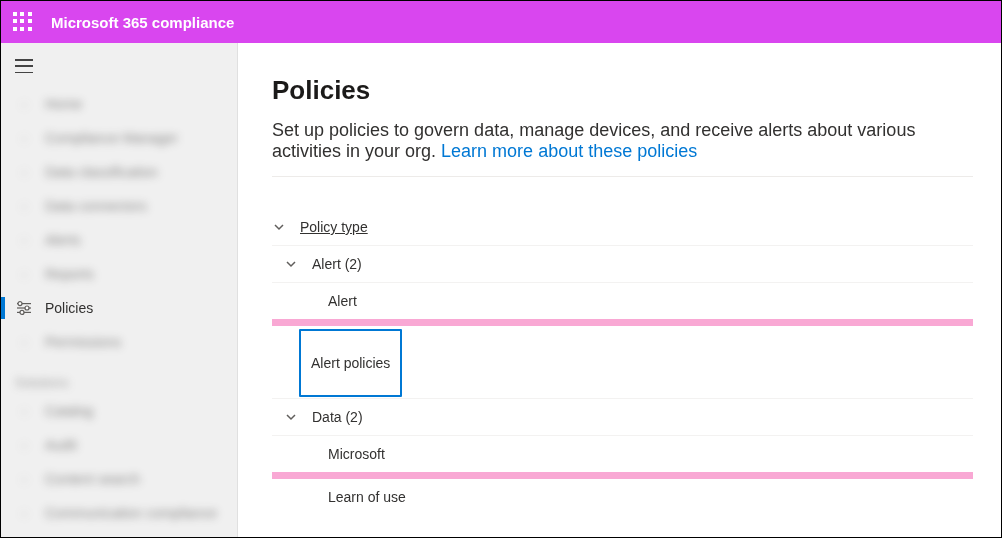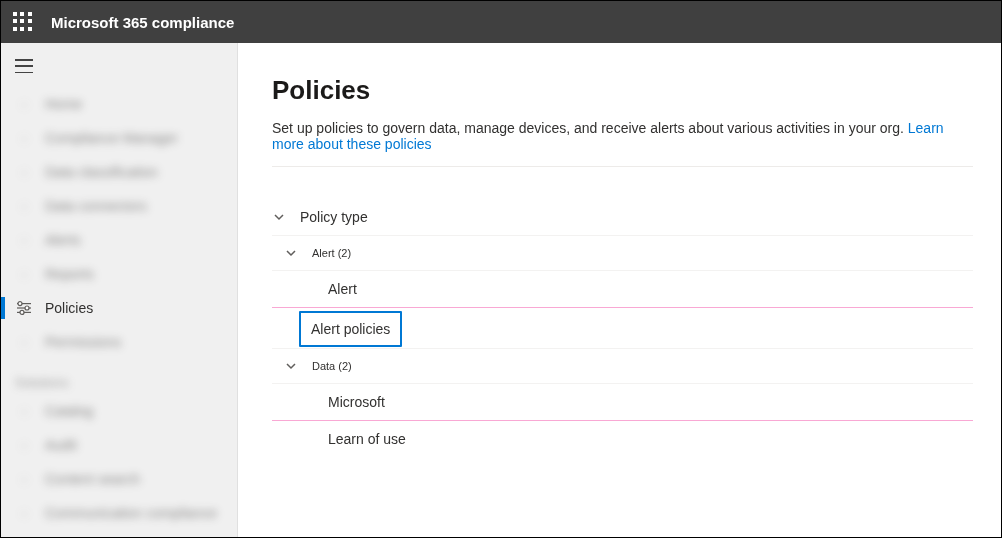--- a/index.html
+++ b/index.html
@@ -1,18 +1,18 @@
 <!DOCTYPE html>
 <html><head>
   <meta charset="utf-8">
   <style>
     * { margin: 0; padding: 0; box-sizing: border-box; }
     body { font-family: "Segoe UI", -apple-system, sans-serif; width: 1002px; height: 538px; overflow: hidden; border: 1px solid #000; }
     
-    .header { background: #404040; color: #fff; height: 42px; display: flex; align-items: center; padding: 0 12px; }
+    .header { background: #d946ef; color: #fff; height: 42px; display: flex; align-items: center; padding: 0 12px; }
     .waffle { width: 20px; height: 20px; display: grid; grid-template-columns: repeat(3, 1fr); grid-template-rows: repeat(3, 1fr); gap: 2px; margin-right: 18px; cursor: pointer; }
     .waffle span { background: #fff; width: 4px; height: 4px; }
     .header-title { font-size: 15px; font-weight: 600; }
     
     .body { display: flex; height: calc(100% - 42px); }
     
     .sidebar { width: 237px; background: #f0f0f0; border-right: 1px solid #e0e0e0; padding-top: 8px; }
     .hamburger { padding: 8px 14px; cursor: pointer; }
     .hamburger-lines { width: 18px; height: 14px; display: flex; flex-direction: column; justify-content: space-between; }
     .hamburger-lines span { height: 1.5px; background: #444; }
@@ -20,31 +20,31 @@
     .nav-item { display: flex; align-items: center; padding: 8px 14px; font-size: 14px; color: #323130; cursor: pointer; position: relative; }
     .nav-item.blur { filter: blur(4px); opacity: 0.55; }
     .nav-item.active { font-weight: 400; }
     .nav-item.active::before { content: ""; position: absolute; left: 0; top: 6px; bottom: 6px; width: 4px; background: #0078d4; }
     .nav-icon { width: 18px; height: 18px; margin-right: 12px; display: inline-flex; align-items: center; justify-content: center; color: #605e5c; }
     .nav-icon svg { width: 16px; height: 16px; }
     .section-label { padding: 10px 14px 4px; font-size: 13px; color: #555; filter: blur(4px); opacity: 0.55; }
     
     .main { flex: 1; padding: 32px 28px 0 34px; overflow-y: auto; background: #fff; }
     .page-title { font-size: 26px; font-weight: 700; color: #1b1a19; margin-bottom: 14px; }
-    .page-desc { font-size: 14px; color: #323130; padding-bottom: 14px; border-bottom: 1px solid #edebe9; }
+    .page-desc { font-size: 18px; color: #323130; padding-bottom: 14px; border-bottom: 1px solid #edebe9; }
     .page-desc a { color: #0078d4; text-decoration: none; }
     
     .tree { margin-top: 32px; }
-    .tree-row { display: flex; align-items: center; font-size: 14px; color: #323130; padding: 10px 0; border-bottom: 1px solid #f3f2f1; cursor: pointer; }
+    .tree-row { display: flex; align-items: center; font-size: 14px; color: #323130; padding: 10px 0; border-bottom: 1px solid #f3f2f1; cursor: pointer; text-decoration: underline; }
     .chevron { width: 14px; height: 14px; margin-right: 14px; display: inline-flex; align-items: center; justify-content: center; }
     .chevron svg { width: 12px; height: 12px; stroke: #605e5c; stroke-width: 1.5; fill: none; }
-    .tree-child { padding-left: 56px; font-size: 14px; color: #323130; padding-top: 10px; padding-bottom: 10px; border-bottom: 1px solid #f9a8d4; cursor: pointer; }
-    .tree-child.hl { display: inline-block; margin-left: 27px; padding: 8px 10px; border: 2px solid #0078d4; border-radius: 1px; border-bottom: 2px solid #0078d4; position: relative; top: 1px; }
+    .tree-child { padding-left: 56px; font-size: 14px; color: #323130; padding-top: 10px; padding-bottom: 10px; border-bottom: 7px solid #f9a8d4; cursor: pointer; }
+    .tree-child.hl { display: inline-block; margin-left: 27px; padding: 24px 10px; border: 2px solid #0078d4; border-radius: 1px; border-bottom: 2px solid #0078d4; position: relative; top: 1px; }
     .hl-wrap { border-bottom: 1px solid #f3f2f1; padding: 2px 0; }
-    .group-row { display: flex; align-items: center; font-size: 11px; color: #323130; padding: 10px 0 10px 12px; border-bottom: 1px solid #f3f2f1; cursor: pointer; }
+    .group-row { display: flex; align-items: center; font-size: 14px; color: #323130; padding: 10px 0 10px 12px; border-bottom: 1px solid #f3f2f1; cursor: pointer; }
   </style>
 </head>
 <body>
 
 <div class="header">
   <div class="waffle">
     <span></span>
       <span></span>
       <span></span>
       <span></span>

